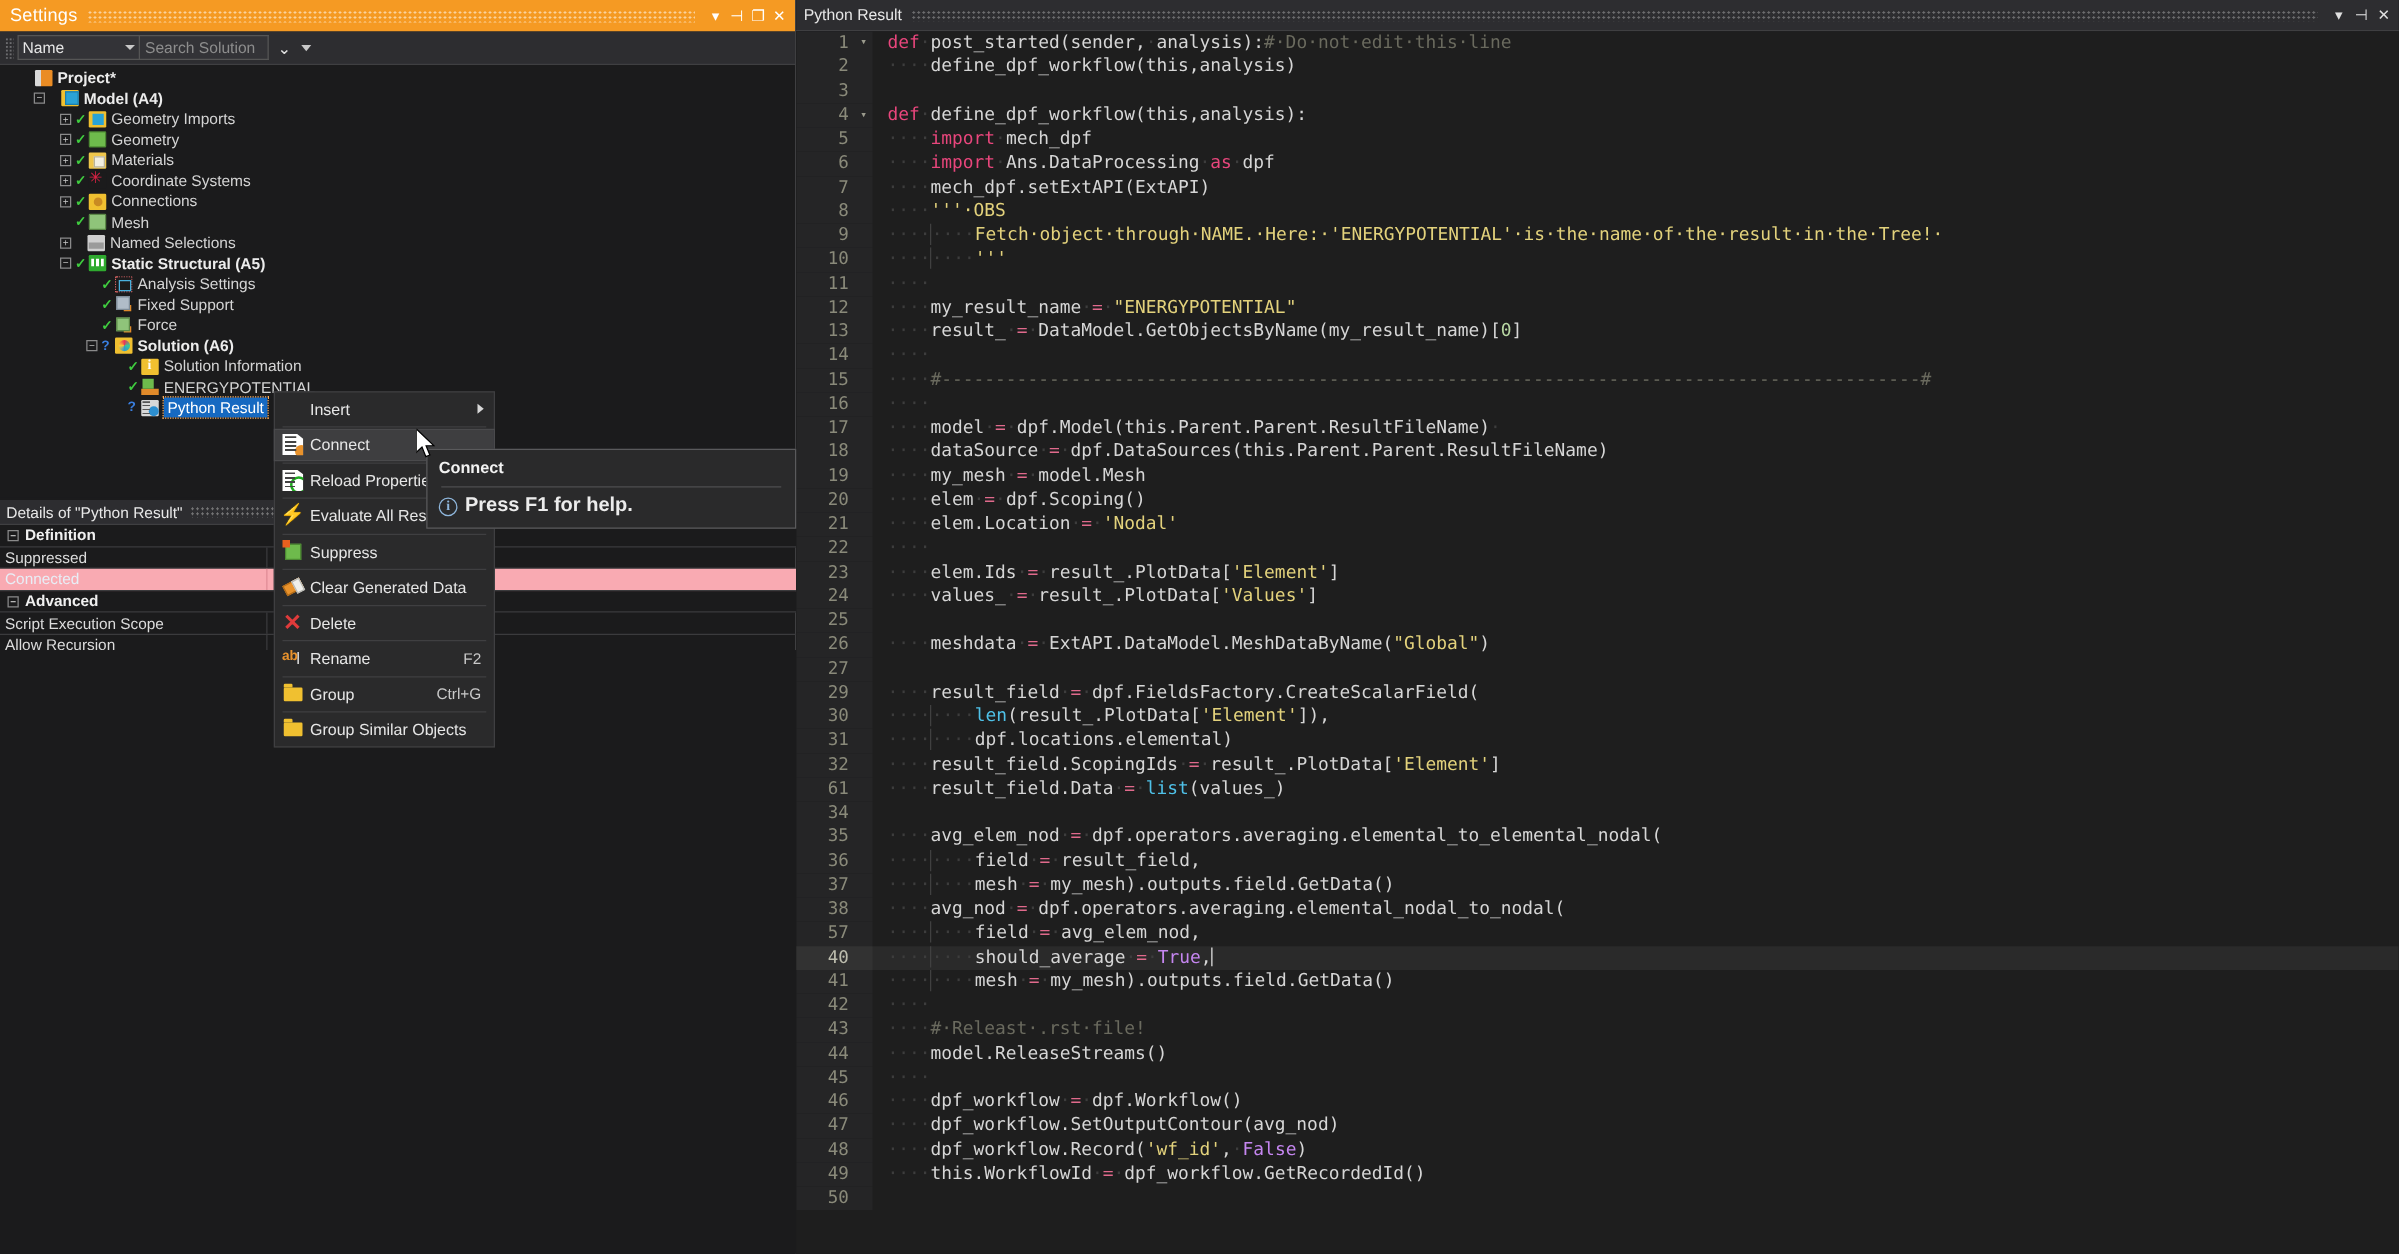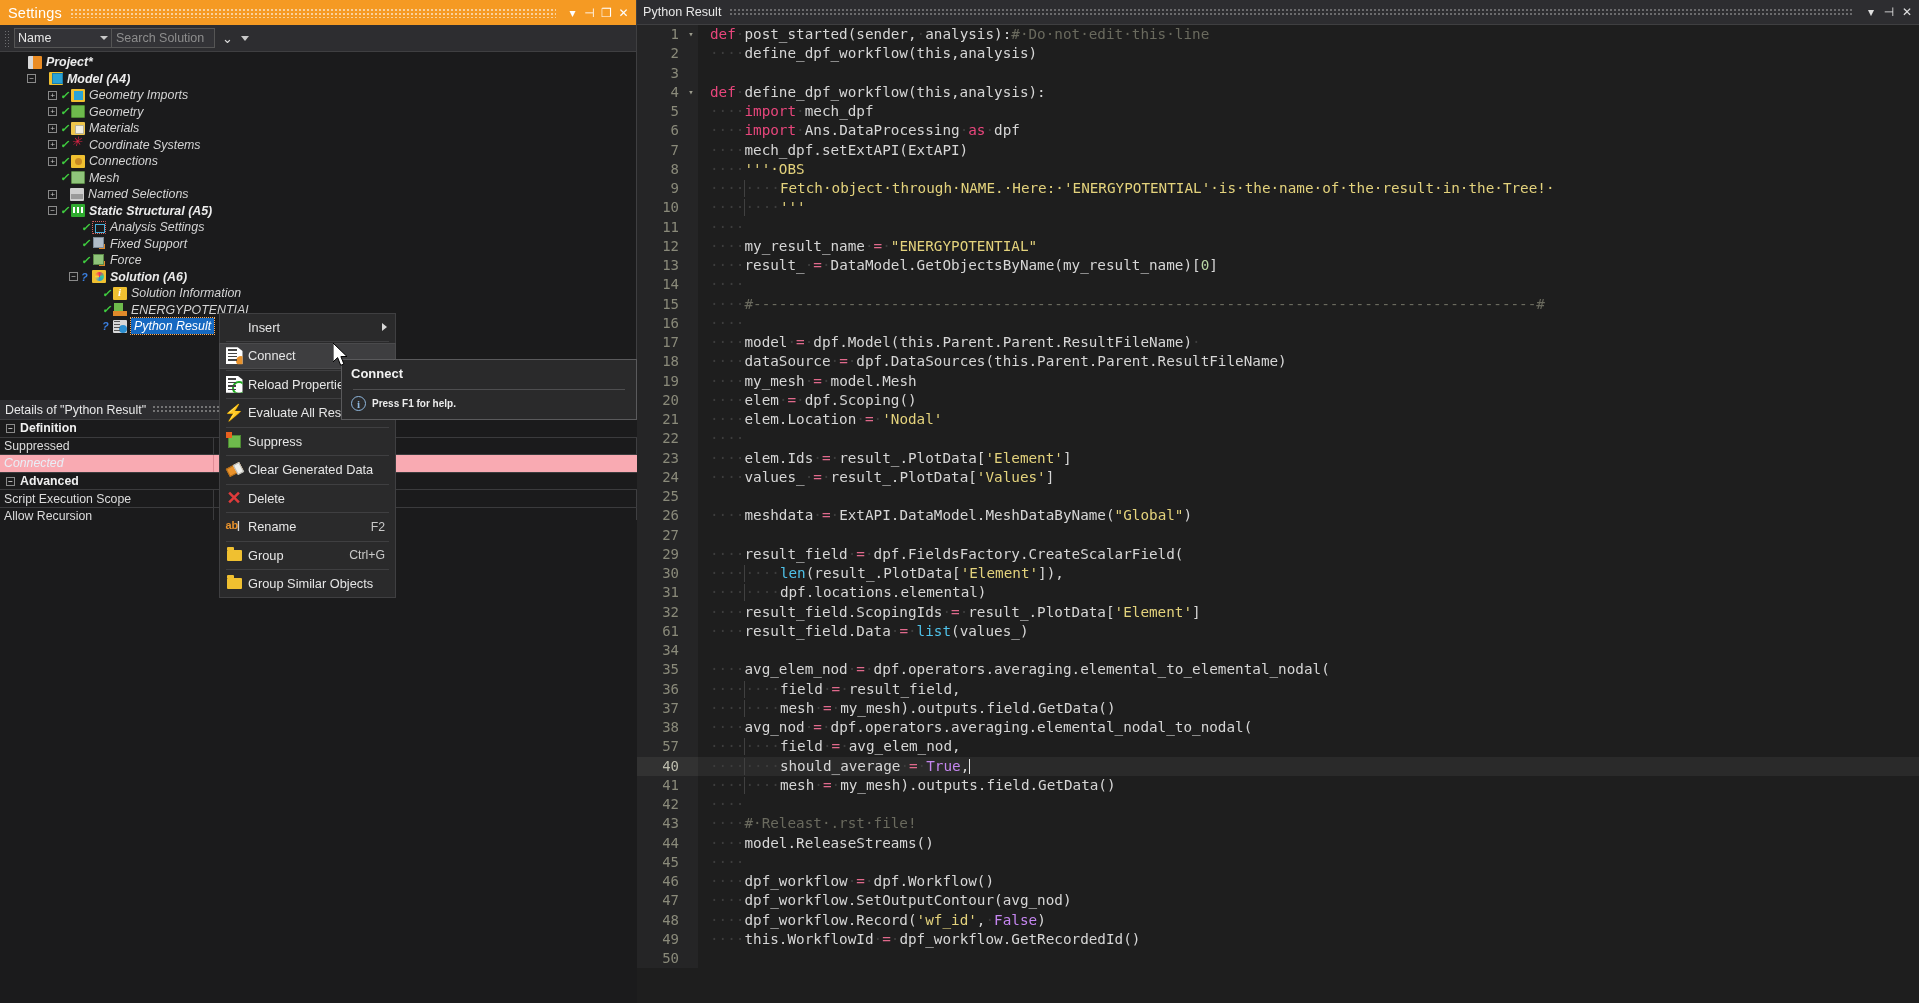--- a/index.html
+++ b/index.html
@@ -20,21 +20,21 @@
     background-image:radial-gradient(circle, #6d6d70 0.8px, transparent 1px);
     background-size:3px 3px;}
   .combo{width:98px;height:20px;background:#333337;border:1px solid #555;display:flex;align-items:center;color:#e6e6e6;font-size:12.5px;padding:0 3px;position:relative;}
   .combo .cb-arrow{position:absolute;right:3px;top:50%;transform:translateY(-50%);border-left:4px solid transparent;border-right:4px solid transparent;border-top:4px solid #c8c8c8;}
   .srch{width:103px;height:20px;background:#333337;border:1px solid #555;border-left:none;display:flex;align-items:center;color:#8d8d8d;font-size:12.5px;padding:0 4px;}
   .chev{margin-left:7px;color:#e0e0e0;font-size:13px;line-height:1;}
   .tiny-arrow{margin-left:8px;border-left:4px solid transparent;border-right:4px solid transparent;border-top:5px solid #c8c8c8;}
 
   
   #tree{position:absolute;top:52px;left:0;right:0;height:346px;background:#1b1b1c;overflow:hidden;padding-top:2px;}
-  .node{display:flex;align-items:center;height:16.5px;white-space:nowrap;font-size:12.4px;color:#d4d4d4;position:relative;font-style:italic;}
+  .node{display:flex;align-items:center;height:16.5px;white-space:nowrap;font-size:12.4px;color:#d4d4d4;position:relative;}
   .exp{width:9px;height:9px;border:1px solid #8a8a8a;background:#1b1b1c;color:#c9c9c9;font-size:8px;line-height:7px;text-align:center;margin-right:3px;cursor:pointer;flex:none;}
   .exp-spacer{width:12px;flex:none;}
   .chk{color:#3fcc3f;font-size:11px;font-weight:bold;margin-right:1px;flex:none;width:10px;}
   .qm{color:#3a7fe0;font-size:11px;font-weight:bold;margin-right:1px;flex:none;width:10px;}
   .nochk{width:10px;flex:none;}
   .ico{width:14px;height:13px;margin-right:4px;flex:none;border-radius:1px;display:inline-block;position:relative;}
   .lbl{line-height:16px;}
   .bold{font-weight:bold;color:#ececec;}
   .sel{background:#1669c1;color:#fff;outline:1px dotted #ffae5a;padding:0 3px;}
 
@@ -84,21 +84,21 @@
   #details-header .dtitle{color:#e8e8e8;font-size:12.4px;}
   .dh-dots{flex:1;height:9px;margin:0 6px;
     background-image:radial-gradient(circle, rgba(200,200,200,.45) 0.8px, transparent 1px);
     background-size:4px 4px;}
   .drow{display:flex;height:17.6px;border-bottom:1px solid #3b3b3d;font-size:12.3px;}
   .dcell-l{width:214px;display:flex;align-items:center;padding-left:4px;color:#dcdcdc;border-right:1px solid #3b3b3d;}
   .dcell-r{flex:1;display:flex;align-items:center;padding-left:6px;color:#dcdcdc;}
   .drow.group .dcell-l{font-weight:bold;color:#f0f0f0;width:100%;border-right:none;}
   .drow.group{background:#1b1b1c;}
   .drow.pink{background:#f9aab2;}
-  .drow.pink .dcell-l{color:#e8eef6;border-right:1px solid #e08b95;font-style:italic;}
+  .drow.pink .dcell-l{color:#e8eef6;border-right:1px solid #e08b95;}
   .drow.pink .dcell-r{color:#f4f7fb;}
   .gexp{width:9px;height:9px;border:1px solid #8a8a8a;color:#c9c9c9;font-size:8px;line-height:7px;text-align:center;margin:0 5px 0 2px;flex:none;}
   #details-bottom{position:absolute;top:520px;left:0;width:637px;height:483px;background:#1b1b1c;}
 
   
   #ctxmenu{position:absolute;left:219px;top:313px;width:177px;background:#2a2a2b;border:1px solid #3f3f41;z-index:40;padding:1px 0;}
   .mi{height:24.5px;display:flex;align-items:center;position:relative;font-size:12.8px;color:#e6e6e6;cursor:default;}
   .mi .miico{width:28px;height:22px;display:flex;align-items:center;justify-content:center;flex:none;}
   .mi .milbl{flex:1;white-space:nowrap;}
   .mi .mikey{color:#c9c9c9;font-size:12.3px;padding-right:10px;}
@@ -134,21 +134,21 @@
   #tt-icon{width:46px;height:46px;flex:none;position:relative;}
   .bigdoc{width:38px;height:44px;background:#2a2a2b;border:2px solid #e9e9e9;clip-path:polygon(0 0,72% 0,100% 20%,100% 100%,0 100%);position:relative;}
   .bigdoc .lines{position:absolute;left:5px;top:7px;width:19px;height:24px;
     background:repeating-linear-gradient(#e9e9e9 0 3px,transparent 3px 7px);}
   #tt-play{position:absolute;right:-1px;bottom:-1px;width:23px;height:23px;border-radius:50%;border:2px solid #e9e9e9;background:#2a2a2b;display:flex;align-items:center;justify-content:center;}
   #tt-play span{border-left:9px solid #e8922c;border-top:6px solid transparent;border-bottom:6px solid transparent;margin-left:3px;}
   #tt-text{color:#dcdcdc;font-size:12.4px;line-height:15.5px;}
   #tt-sep{height:1px;background:#4e4e50;margin:8px 2px 6px 2px;}
   #tt-foot{display:flex;align-items:center;gap:6px;}
   #tt-foot .iicon{width:15px;height:15px;border-radius:50%;border:1.5px solid #8fb7dd;color:#8fb7dd;font-size:11px;display:flex;align-items:center;justify-content:center;font-family:"Liberation Serif",serif;font-weight:bold;flex:none;}
-  #tt-foot .ftxt{color:#ececec;font-size:10px;font-weight:bold;}
+  #tt-foot .ftxt{color:#ececec;font-size:16px;font-weight:bold;}
 
   
   #cursor{position:absolute;left:333px;top:343px;z-index:80;}
 
   
   #editor-panel{position:absolute;left:637px;top:0;width:1282px;height:1003px;background:#1e1e1e;}
   #editor-titlebar{height:25px;background:#2d2d30;display:flex;align-items:center;padding:0 3px;border-bottom:1px solid #3f3f41;}
   #editor-title{color:#e7e7e7;font-size:12.6px;padding-left:3px;}
   .ed-dots{flex:1;height:9px;margin:0 8px;
     background-image:radial-gradient(circle, rgba(200,200,200,.4) 0.8px, transparent 1px);

